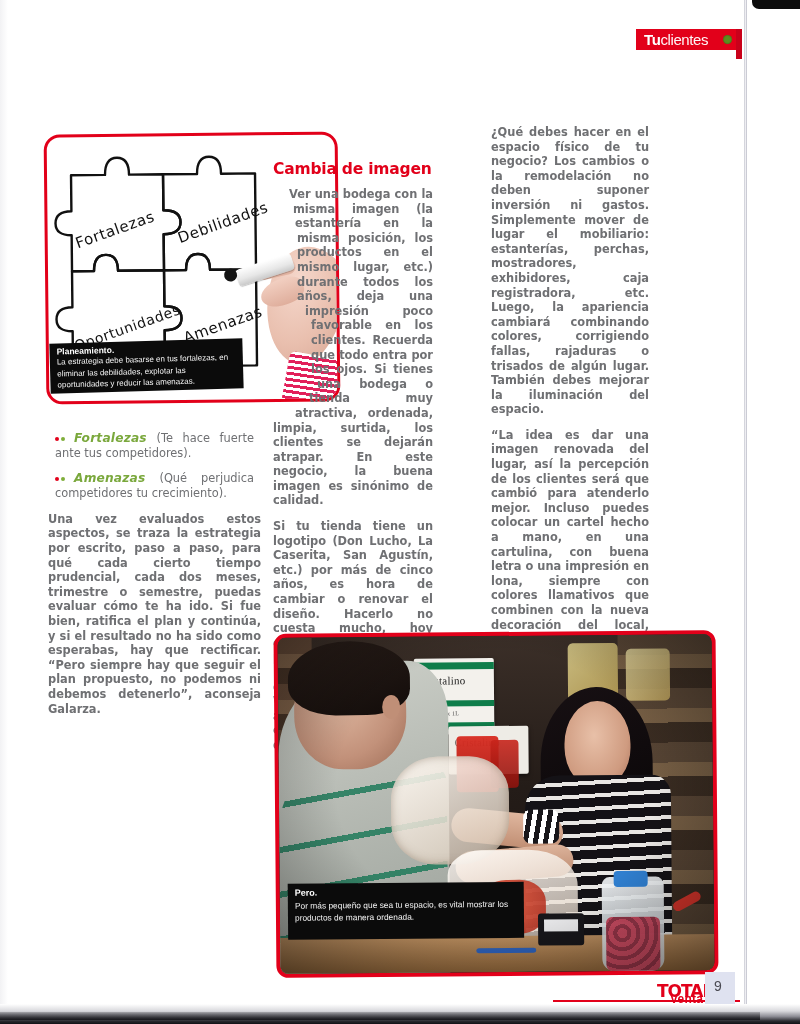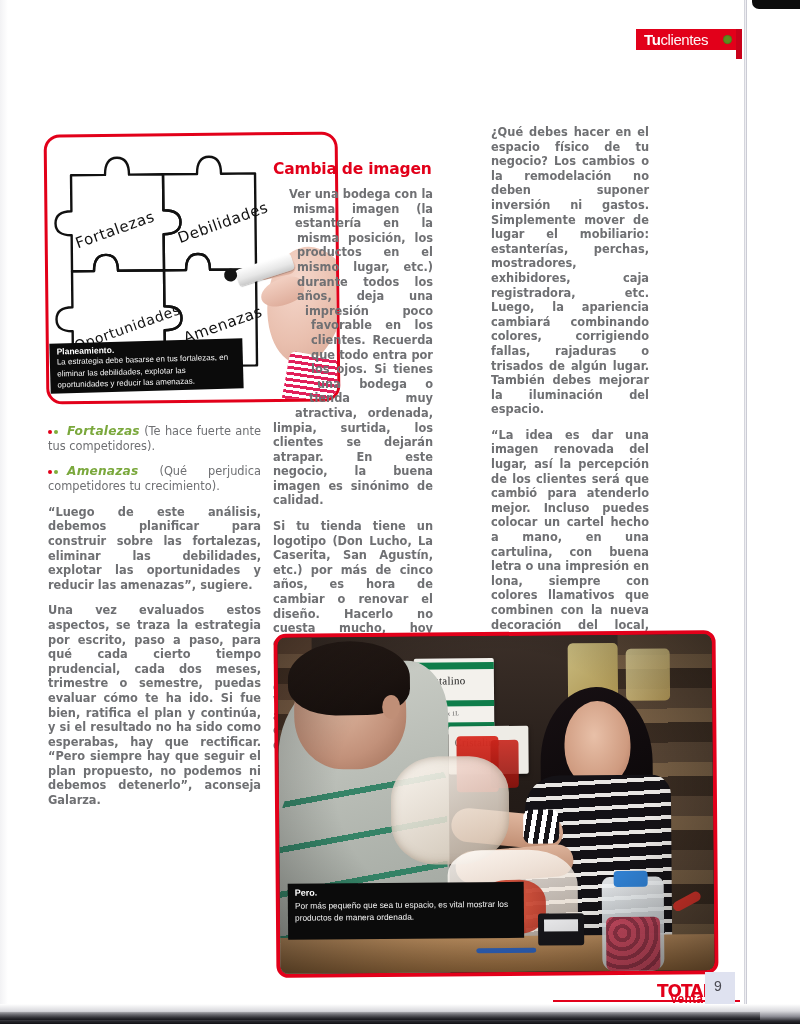--- a/index.html
+++ b/index.html
@@ -76,21 +76,21 @@
   .col-left{left:48px;top:424px;width:213px;}
   .col-mid{left:273px;top:125px;width:160px;margin-top:36px;}
   .col-right{left:491px;top:125px;width:158px;}
 
   .kicker{color:#e2001a;font-size:15.5px;font-weight:bold;line-height:17px;margin:0 0 9px 0;
       font-family:"DejaVu Sans",sans-serif;letter-spacing:-.2px;}
   .mid-body{position:relative;}
   .shape-i{float:left;clear:left;height:14.6px;}
 
   
-  .blist{margin:0;padding:0;list-style:none;}
+  .blist{margin:7px;padding:0;list-style:none;}
   .blist li{position:relative;margin:0 0 11px 0;text-align:justify;}
   .bul{display:inline-block;vertical-align:middle;margin-right:9px;white-space:nowrap;}
   .bd{display:inline-block;width:4px;height:4px;border-radius:50%;vertical-align:middle;}
   .bd.r{background:#e2001a;}
   .bd.g{background:#7fae3a;margin-left:2px;}
   .kw{color:#7aa83c;font-style:italic;font-weight:bold;font-size:12.2px;letter-spacing:.2px;}
 
   
   .photobox{position:absolute;left:275px;top:632px;width:434px;height:336px;
       border:4px solid #e2001a;border-radius:12px;overflow:hidden;background:#2a2220;
@@ -279,21 +279,20 @@
     <ul class="blist">
       <li>
         <span class="bul"><i class="bd r"></i><i class="bd g"></i></span><span class="kw">Fortalezas</span>
         <span>(Te hace fuerte ante tus competidores).</span>
       </li>
       <li>
         <span class="bul"><i class="bd r"></i><i class="bd g"></i></span><span class="kw">Amenazas</span>
         <span>(Qué perjudica competidores tu crecimiento).</span>
       </li>
     </ul>
-    <p>“Luego de este análisis, debemos planificar para construir sobre las fortalezas, eliminar las debilidades, explotar las oportunidades y reducir las amenazas”, sugiere.</p>
     <p>Una vez evaluados estos aspectos, se traza la estrategia por escrito, paso a paso, para qué cada cierto tiempo prudencial, cada dos meses, trimestre o semestre, puedas evaluar cómo te ha ido. Si fue bien, ratifica el plan y continúa, y si el resultado no ha sido como esperabas, hay que rectificar. “Pero siempre hay que seguir el plan propuesto, no podemos ni debemos detenerlo”, aconseja Galarza.</p>
   </div>
 
   <div class="photobox">
     <div class="ph ph-bg"></div>
     <div class="ph ph-shelfL"></div>
     <div class="ph ph-shelfR"></div>
     <div class="ph ph-snack"></div>
     <div class="ph ph-snack2"></div>
 

